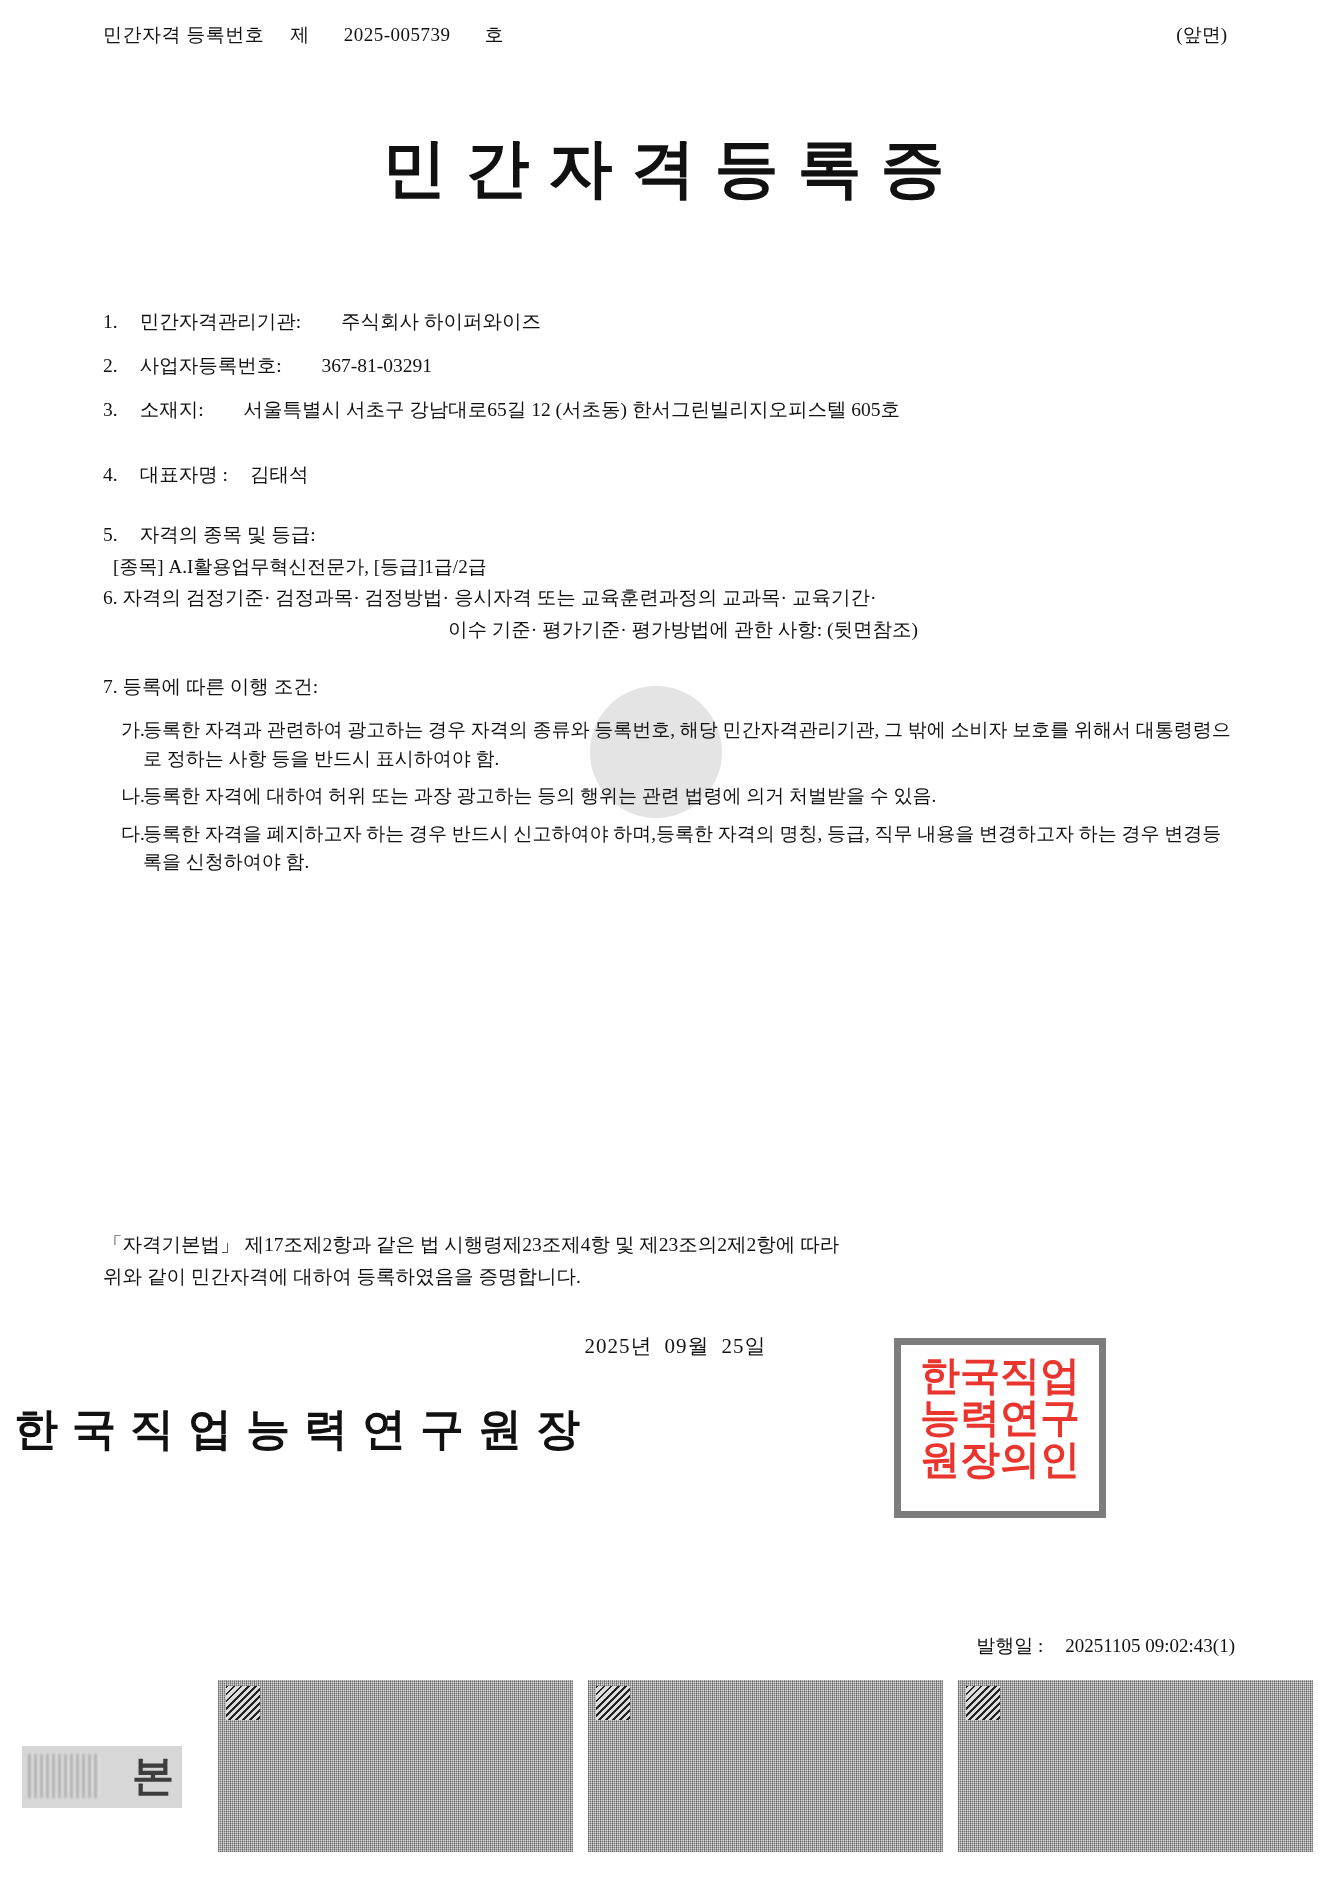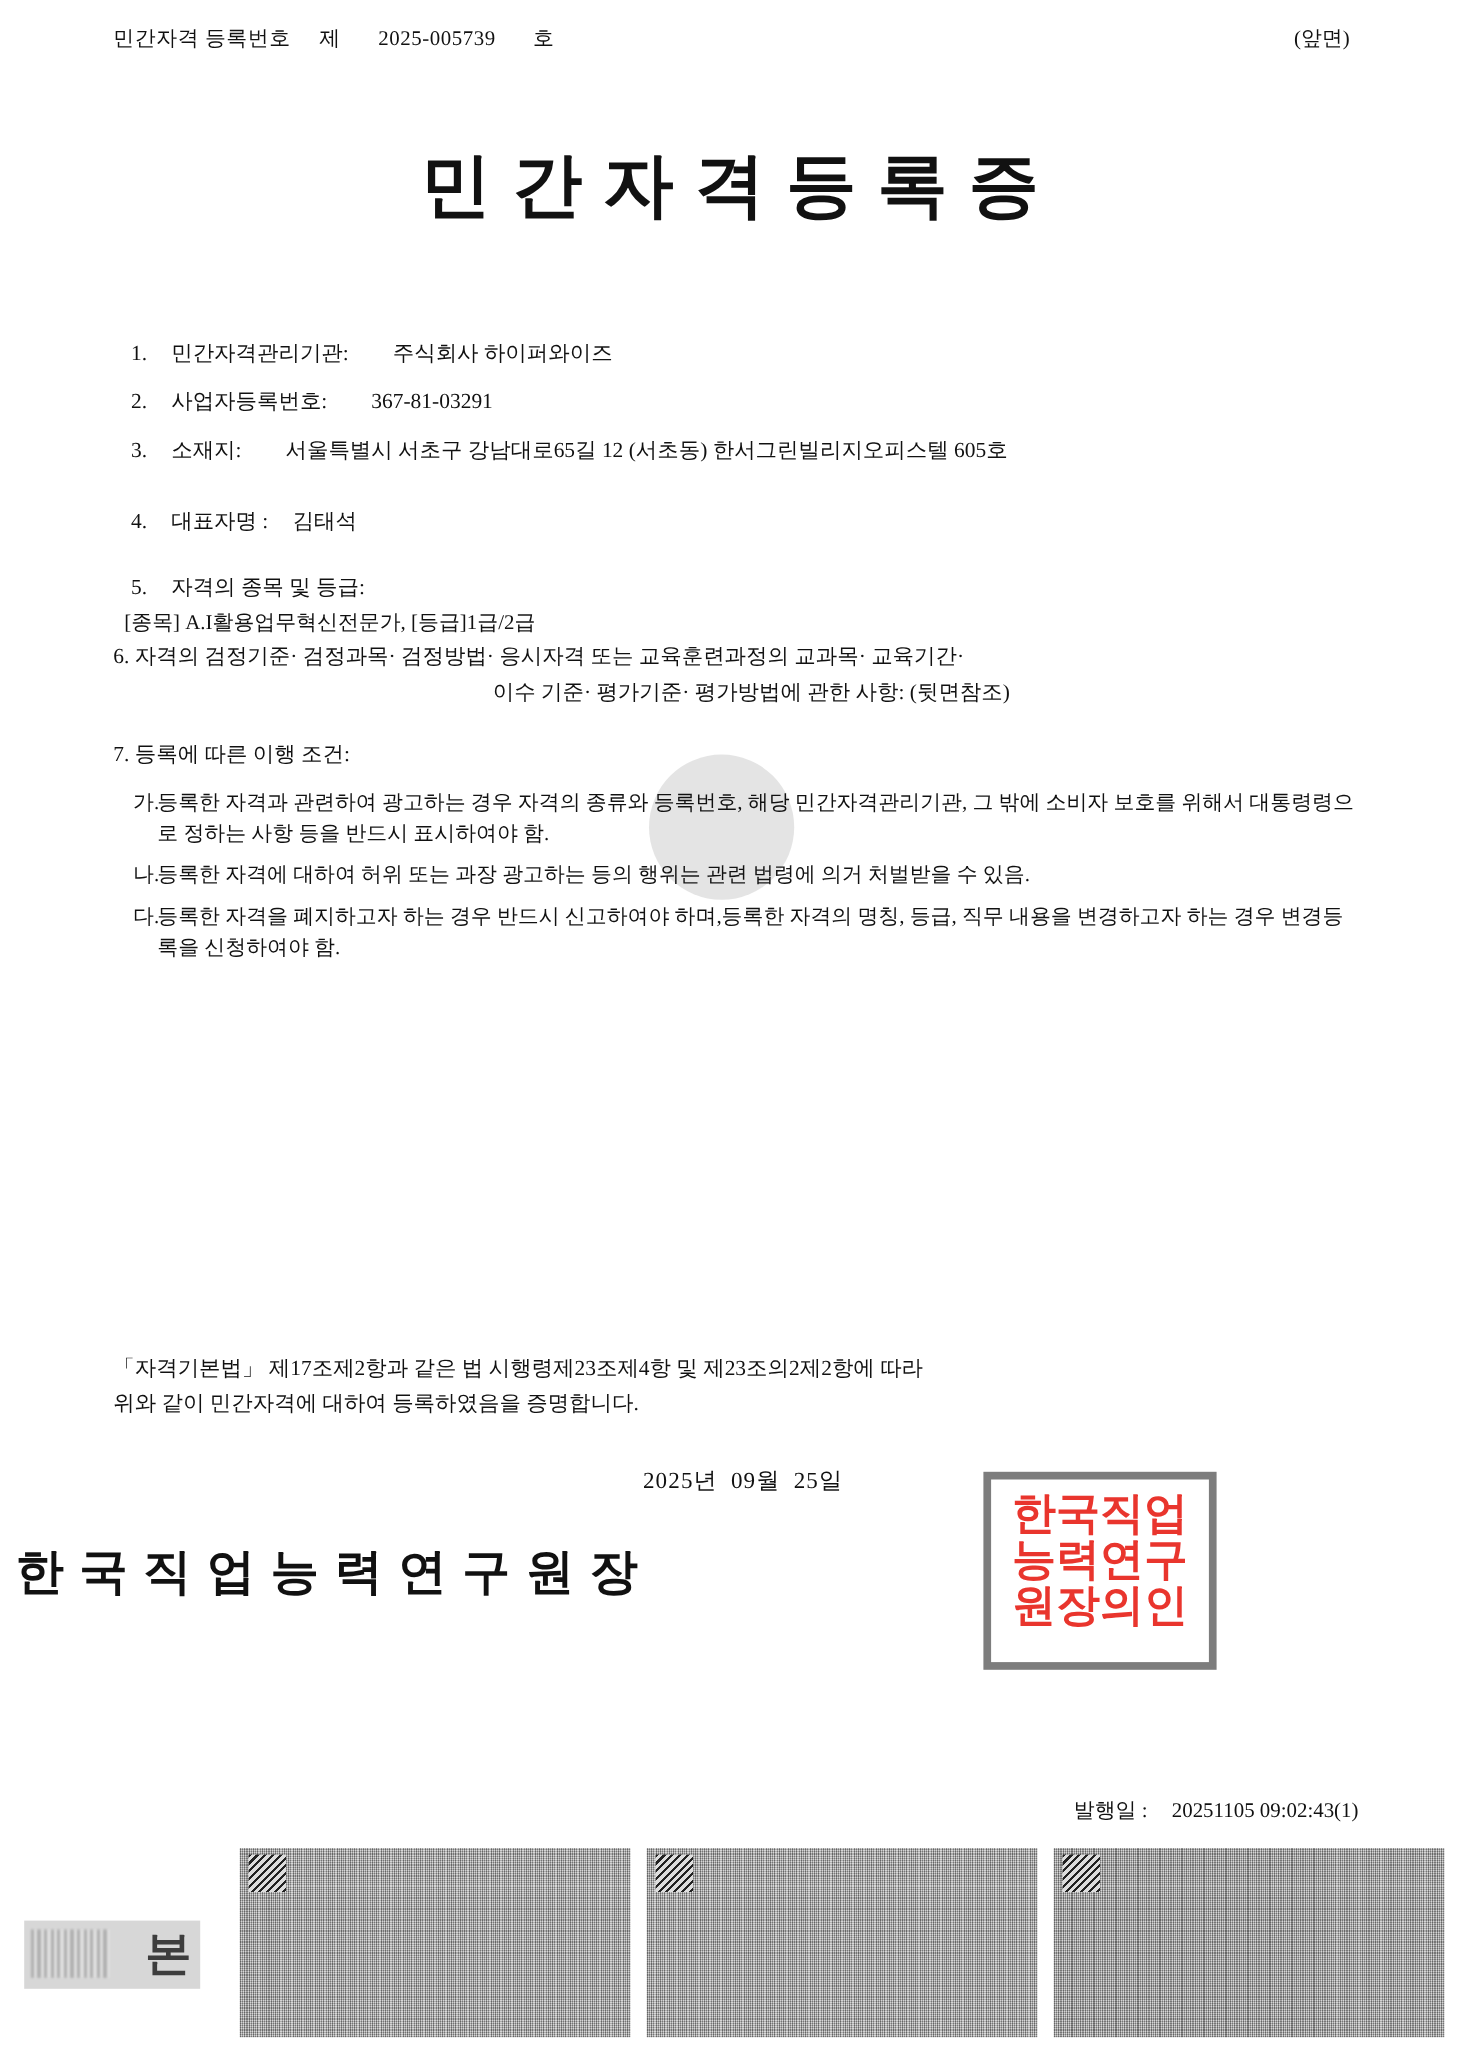--- a/index.html
+++ b/index.html
@@ -60,21 +60,20 @@
     position: absolute;
     top: 307px;
     left: 103px;
     right: 92px;
     font-size: 19.5px;
     line-height: 1.55;
   }
   .item {
     margin-bottom: 14px;
     white-space: nowrap;
-    margin-left: 16px;
   }
   .item .lbl { display: inline-block; }
   .item .val { display: inline-block; }
   .tab-a { display: inline-block; width: 40px; }
   .tab-b { display: inline-block; width: 22px; }
 
   .item-4 { margin-top: 34px; }
   .item-5 { margin-top: 30px; margin-bottom: 2px; }
   .item-5-sub { padding-left: 10px; font-size: 19px; white-space: nowrap; }
 

